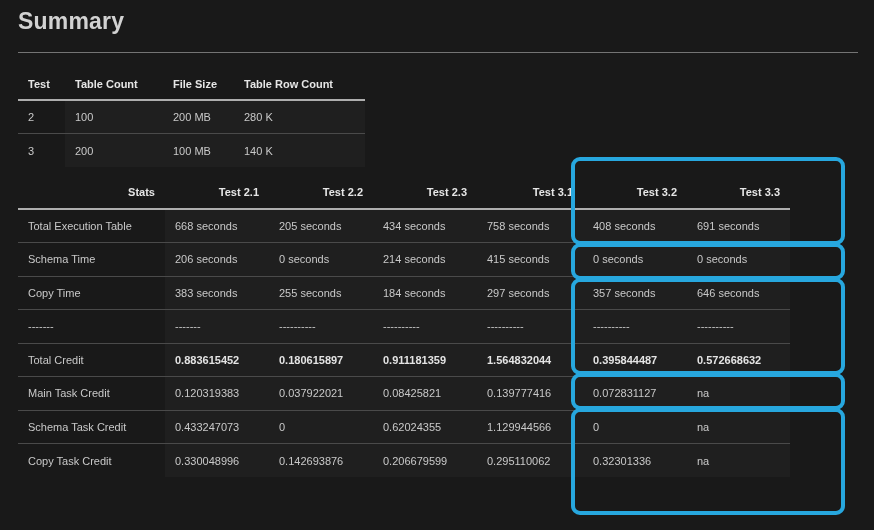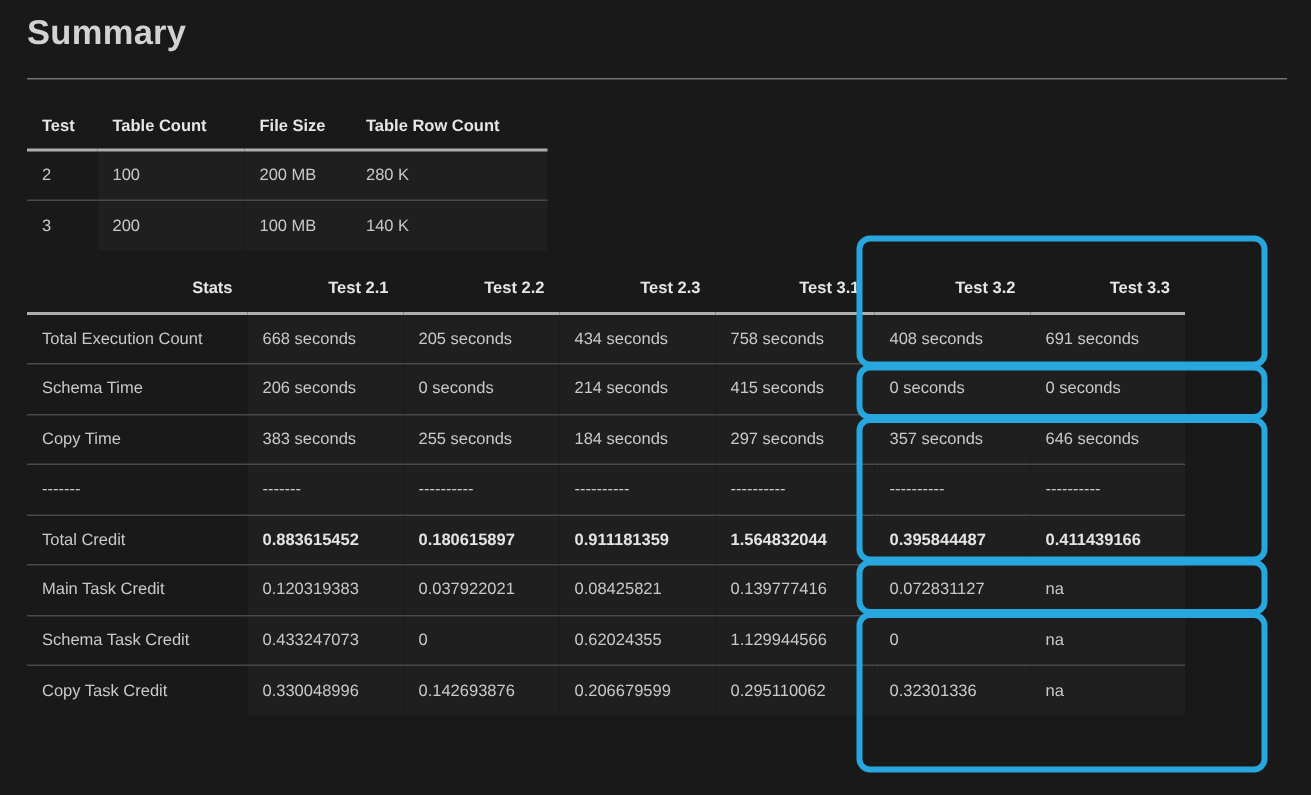--- a/index.html
+++ b/index.html
@@ -116,21 +116,21 @@
           <th>Test 2.1</th>
           <th>Test 2.2</th>
           <th>Test 2.3</th>
           <th>Test 3.1</th>
           <th>Test 3.2</th>
           <th>Test 3.3</th>
         </tr>
       </thead>
       <tbody>
         <tr>
-          <td>Total Execution Count</td>
+          <td>Total Execution Table</td>
           <td>668 seconds</td>
           <td>205 seconds</td>
           <td>434 seconds</td>
           <td>758 seconds</td>
           <td>408 seconds</td>
           <td>691 seconds</td>
         </tr>
         <tr>
           <td>Schema Time</td>
           <td>206 seconds</td>
@@ -158,21 +158,21 @@
           <td>----------</td>
           <td>----------</td>
         </tr>
         <tr>
           <td>Total Credit</td>
           <td class="bold">0.883615452</td>
           <td class="bold">0.180615897</td>
           <td class="bold">0.911181359</td>
           <td class="bold">1.564832044</td>
           <td class="bold">0.395844487</td>
-          <td class="bold">0.411439166</td>
+          <td class="bold">0.572668632</td>
         </tr>
         <tr>
           <td>Main Task Credit</td>
           <td>0.120319383</td>
           <td>0.037922021</td>
           <td>0.08425821</td>
           <td>0.139777416</td>
           <td>0.072831127</td>
           <td>na</td>
         </tr>

